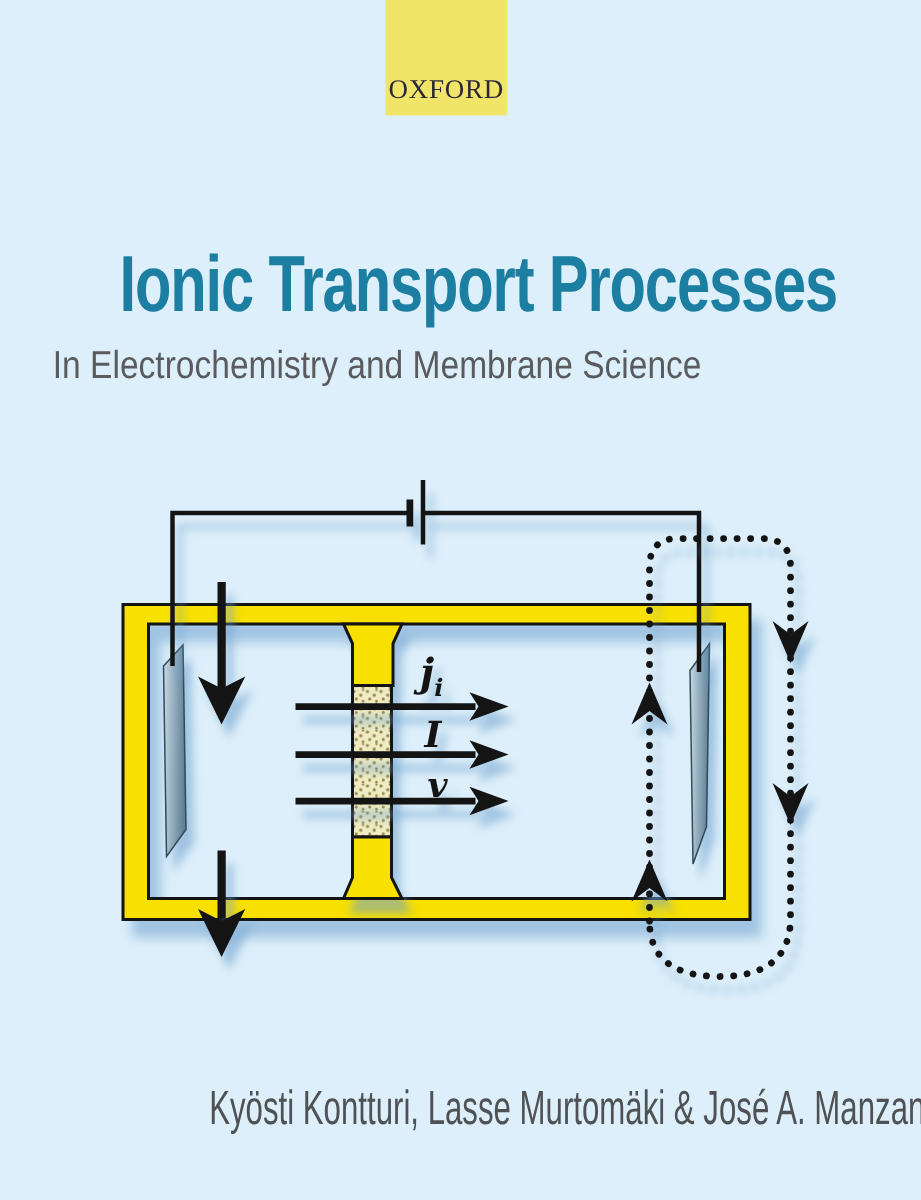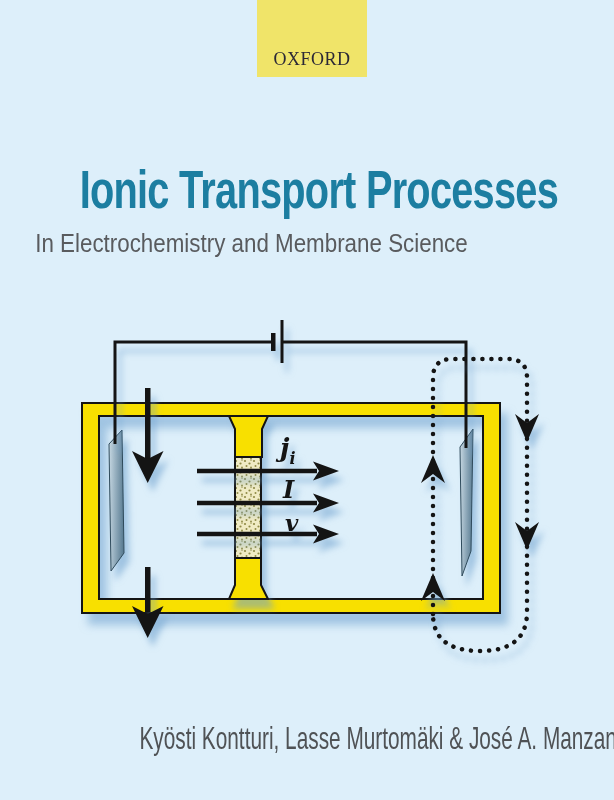--- a/index.html
+++ b/index.html
@@ -11,21 +11,21 @@
   }
   *{margin:0;padding:0;box-sizing:border-box;}
   html,body{width:614px;height:800px;}
   body{
     position:relative;width:614px;height:800px;overflow:hidden;
     background:var(--bg);
     font-family:"Liberation Sans", sans-serif;
   }
   .abs{position:absolute;}
   #oxford-box{
-    left:257px;top:0;width:110px;height:77px;
+    left:257px;top:0;width:81px;height:77px;
     background:var(--oxford-box);
     display:flex;align-items:flex-end;justify-content:center;
     padding-bottom:7px;
   }
   #oxford-box span{
     font-family:"Liberation Serif", serif;
     font-size:18px;letter-spacing:0.5px;color:var(--oxford-text);
   }
   .center-line{left:0;width:492px;text-align:center;white-space:nowrap;}
   .squeeze{display:inline-block;transform-origin:50% 50%;white-space:nowrap;}

